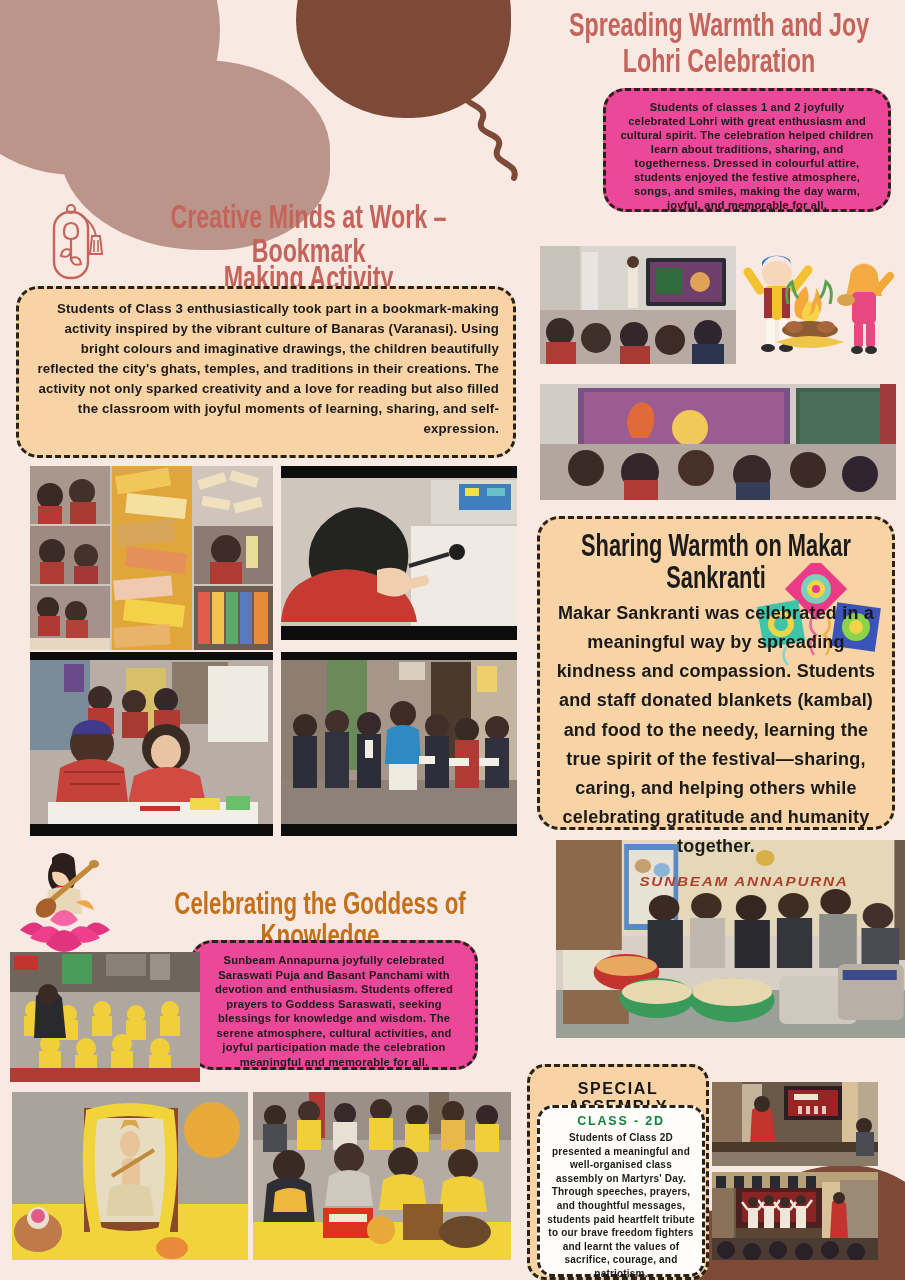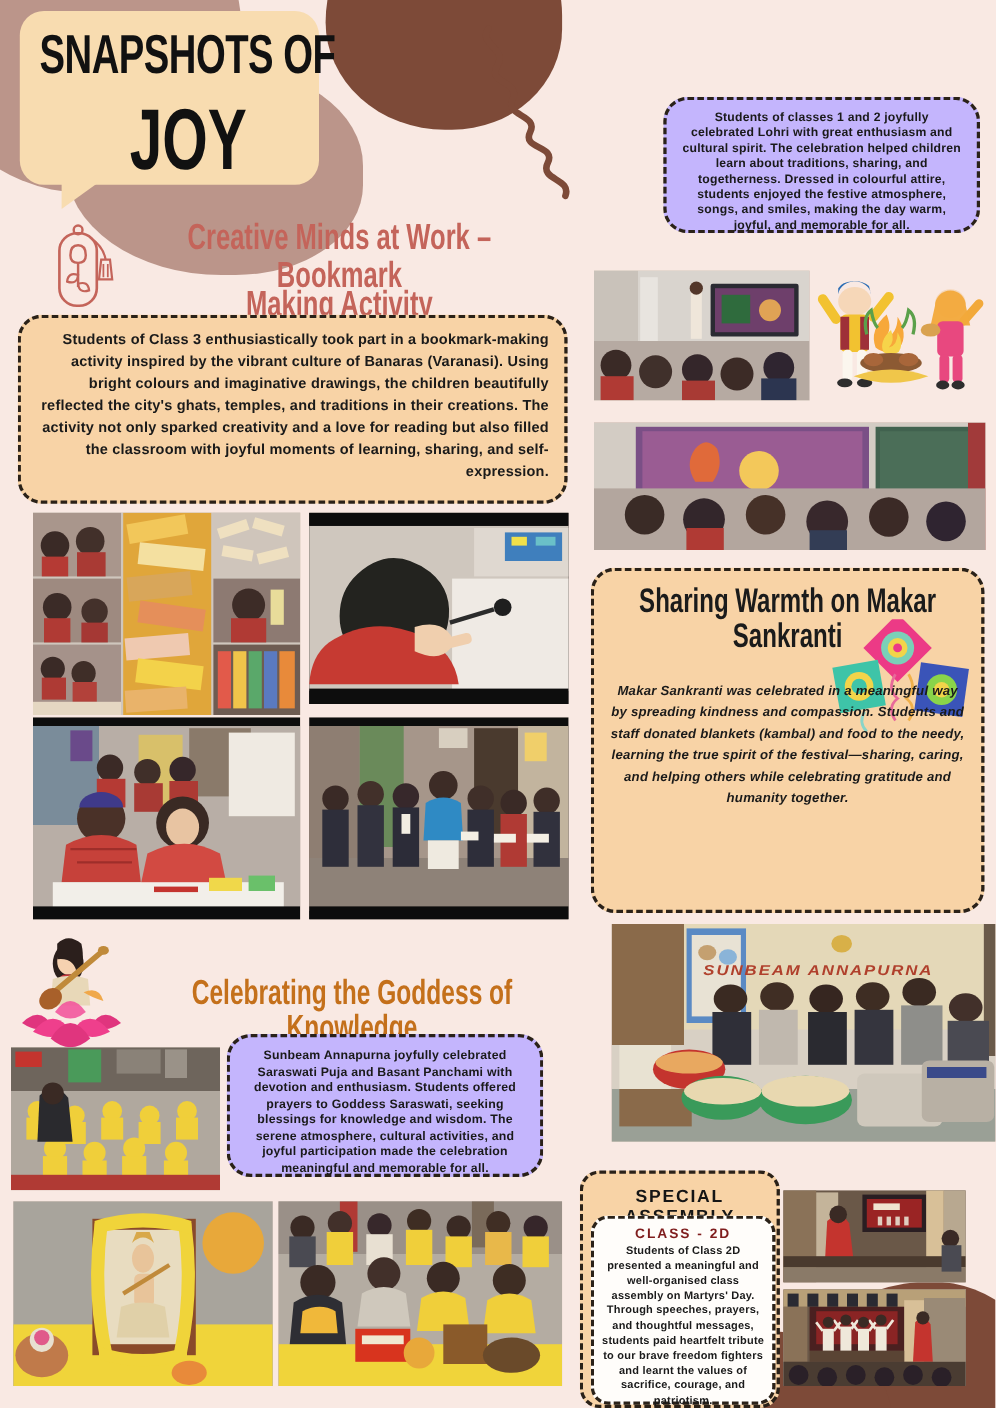--- a/index.html
+++ b/index.html
@@ -107,21 +107,21 @@
   .hdr-dark  { color: #1b1b1b; }
   .hdr-orange{ color: #c4701b; }
 
   
   .dashbox {
     position: absolute;
     border: 3px dashed #2a2118;
     border-radius: 22px;
     padding: 10px 14px;
   }
-  .box-white  { background: #c4b5fd; }
+  .box-white  { background: #ec4899; }
   .box-peach  { background: #f8d3a6; }
 
   .body-txt {
     font-family: "Liberation Sans", sans-serif;
     font-weight: 700;
     color: #1a1a1a;
     text-align: center;
     letter-spacing: 0.2px;
   }
 
@@ -151,28 +151,28 @@
   #bm-head {
     position: absolute; left: 96px; top: 200px;
     width: 425px; text-align: center; font-size: 25px;
   }
   #bm-box { left: 16px; top: 286px; width: 500px; height: 172px; }
   #bm-box .body-txt { font-size: 13.2px; line-height: 1.52; text-align: right; }
 
   
   #ms-box { left: 537px; top: 516px; width: 358px; height: 314px; }
   #ms-head { font-size: 23.5px; text-align: center; margin-top: 2px; }
-  #ms-box .body-txt { font-size: 12px; line-height: 1.62; margin-top: 40px; position: relative; z-index: 2; font-style: italic; }
+  #ms-box .body-txt { font-size: 18px; line-height: 1.62; margin-top: 20px; position: relative; z-index: 2; }
 
   
   #god-head {
     position: absolute; left: 110px; top: 888px;
     width: 420px; text-align: center; font-size: 24px;
   }
-  #god-box { left: 206px; top: 940px; width: 288px; height: 130px; }
+  #god-box { left: 190px; top: 940px; width: 288px; height: 130px; }
   #god-box .body-txt { font-size: 11.2px; line-height: 1.3; }
 
   
   #sa-outer {
     left: 527px; top: 1064px; width: 182px; height: 216px;
     background: #f8d3a6; border-radius: 18px; padding: 0;
   }
   #sa-title {
     font-family: "Liberation Sans", sans-serif;
     font-weight: 700;
@@ -188,21 +188,21 @@
     background: #fffdfa;
     border: 3px dashed #2a2118;
     border-radius: 16px;
     padding: 6px 7px;
   }
   #sa-class {
     font-family: "Liberation Sans", sans-serif;
     font-weight: 700;
     font-size: 12.5px;
     letter-spacing: 1.8px;
-    color: #7f1d1d;
+    color: #15803d;
     text-align: center;
     margin-bottom: 3px;
   }
   #sa-inner .body-txt { font-size: 10px; line-height: 1.36; text-align: center; }
 </style>
 </head>
 <body>
 
 <div class="page">
 
@@ -211,25 +211,25 @@
   <div class="blob blob-brown-top"></div>
   <div class="blob blob-brown-br"></div>
   <div class="blob blob-br-lower"></div>
 
   <svg class="squiggle" width="110" height="170" viewBox="0 0 110 170">
     <path d="M12 8 C 2 22, 30 26, 20 42 C 10 58, 42 56, 34 72
              C 26 88, 58 86, 50 102 C 42 118, 74 114, 66 130
              C 58 146, 88 144, 82 160" fill="none" stroke="#7d4a38" stroke-width="6" stroke-linecap="round"></path>
   </svg>
 
-  <div class="title-bubble">
-    <div class="title-l1">SNAPSHOTS OF</div>
-    <div class="title-l2">JOY</div>
-  </div>
-
+
+  <div id="lohri-head">
+    <div class="hdr hdr-rose">Spreading Warmth and Joy</div>
+    <div class="hdr hdr-rose" style="margin-top:10px">Lohri Celebration</div>
+  </div>
 
   <div class="dashbox box-white" id="lohri-box">
     <p class="body-txt">Students of classes 1 and 2 joyfully celebrated Lohri with great enthusiasm and cultural spirit. The celebration helped children learn about traditions, sharing, and togetherness. Dressed in colourful attire, students enjoyed the festive atmosphere, songs, and smiles, making the day warm, joyful, and memorable for all.</p>
   </div>
 
   <div class="photo" style="left:540px; top:246px; width:196px; height:118px;">
     <svg class="ph" viewBox="0 0 196 118" preserveAspectRatio="none">
       <rect width="196" height="118" fill="#d9d4ce"></rect>
       <rect x="0" y="0" width="40" height="78" fill="#c9c2ba"></rect>
       <rect x="42" y="6" width="16" height="62" fill="#e8e4df"></rect>

